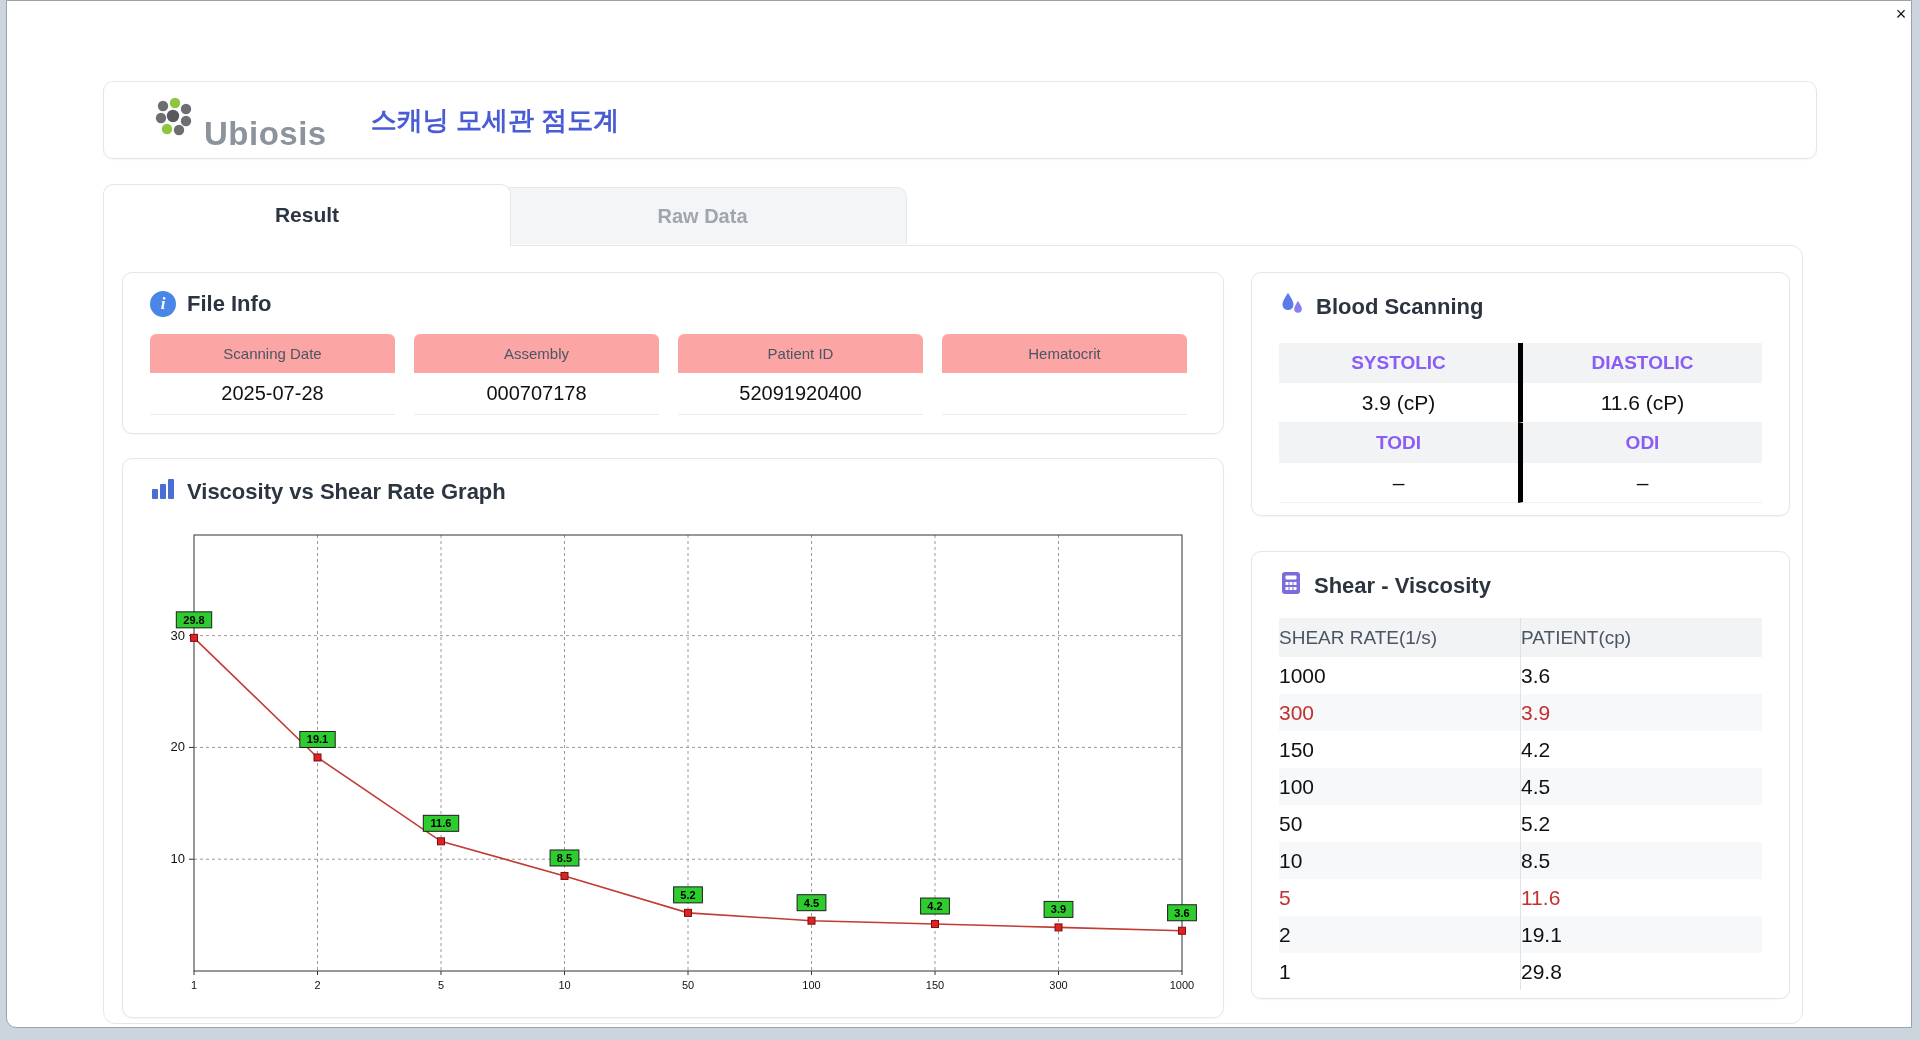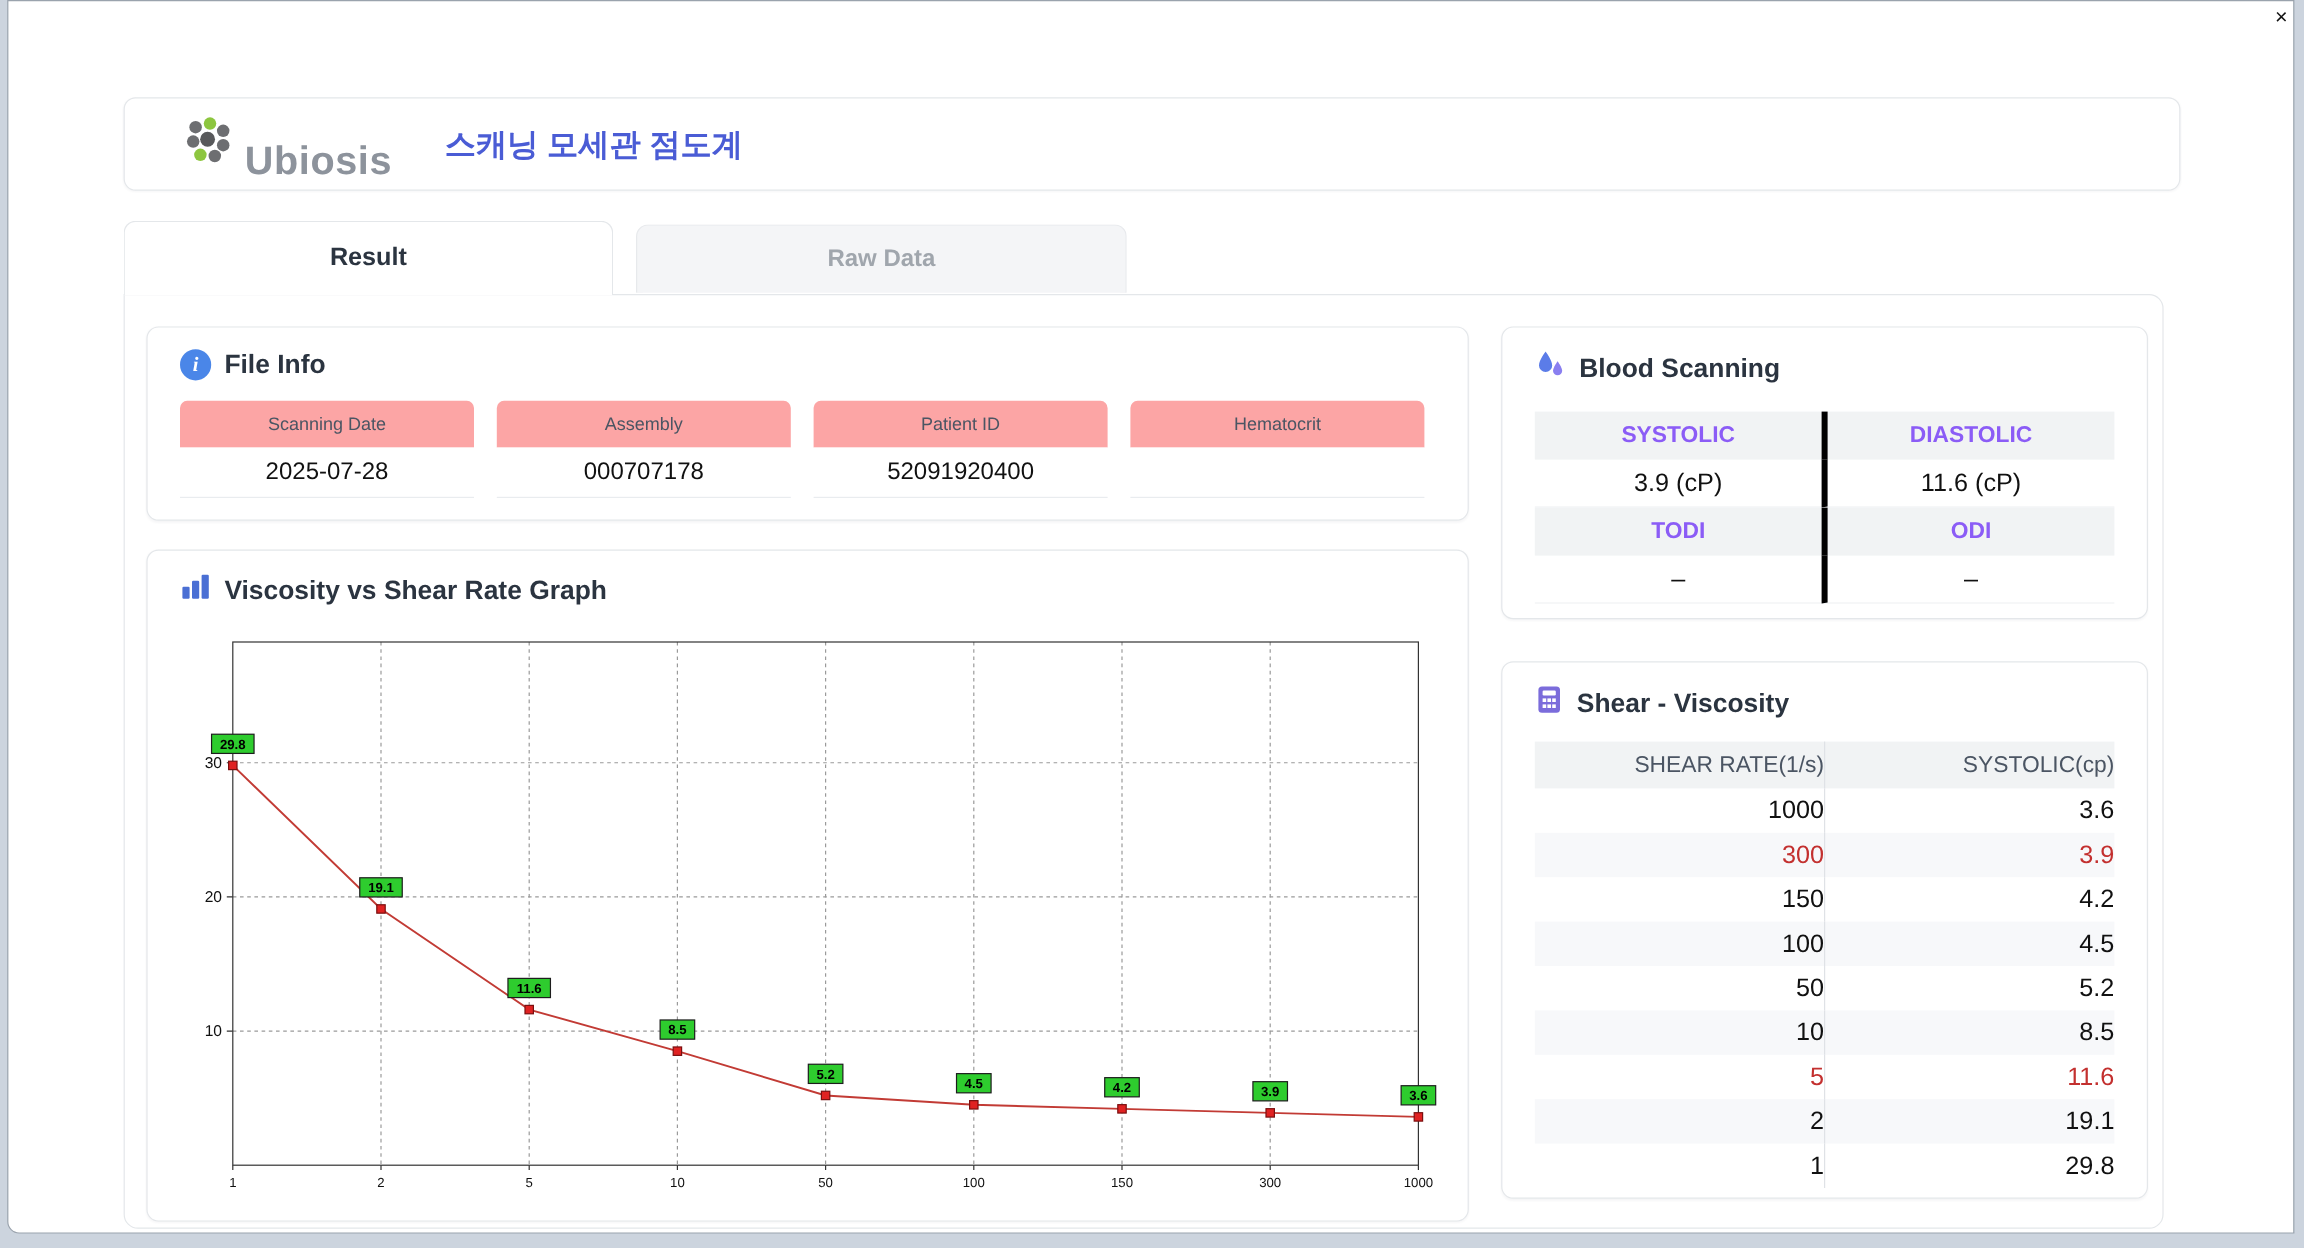--- a/index.html
+++ b/index.html
@@ -32,21 +32,21 @@
   .tab{
     position:absolute;box-sizing:border-box;text-align:center;
     border-top-left-radius:10px;border-top-right-radius:10px;cursor:pointer;
   }
   .tab-result{
     left:103px;top:184px;width:408px;height:62px;line-height:60px;
     background:#fff;border:1px solid #e4e7ea;border-bottom:none;z-index:3;
     font-size:21px;font-weight:bold;color:#2b3440;
   }
   .tab-raw{
-    left:530px;top:187px;width:409px;height:57px;line-height:56px;
+    left:498px;top:187px;width:409px;height:57px;line-height:56px;
     background:#f4f5f7;border:1px solid #e7e9ec;border-bottom:none;z-index:2;
     font-size:20px;font-weight:bold;color:#a0a6ad;
   }
   .content-panel{
     position:absolute;left:103px;top:245px;width:1700px;height:779px;
     background:#fff;border:1px solid #e4e7ea;box-sizing:border-box;
     border-radius:0 12px 12px 12px;z-index:1;
   }
   .card-title{display:flex;align-items:center;gap:11px;font-size:22px;font-weight:bold;color:#2b3440;}
   
@@ -71,21 +71,21 @@
   .bv-cell{
     flex:1;text-align:center;box-sizing:border-box;
   }
   .bv-cell + .bv-cell{border-left:5px solid #000000;}
   .bv-row.head .bv-cell{height:40px;line-height:40px;background:#f1f3f4;font-size:19px;color:#8b5cf6;font-weight:bold;}
   .bv-row.vals .bv-cell{height:40px;line-height:40px;font-size:21px;color:#111;border-bottom:1px solid #f0f2f4;}
   .shear-card{left:1251px;top:551px;width:539px;height:448px;padding:18px 27px 4px 27px;}
   .sv-table{margin-top:16px;}
   .s-head{display:flex;background:#f1f3f4;}
   .s-head .s-cell{height:39px;line-height:39px;font-size:19px;color:#4b5563;}
-  .s-cell{flex:1;text-align:right;box-sizing:border-box;}
+  .s-cell{flex:1;text-align:left;box-sizing:border-box;}
   .s-cell + .s-cell{border-left:1px solid #dfe2e6;}
   #shear-rows .s-row{display:flex;}
   #shear-rows .s-row:nth-child(even){background:#f7f8fa;}
   #shear-rows .s-cell{height:37px;line-height:37px;font-size:21px;color:#111;}
   #shear-rows .s-row.red .s-cell{color:#c3302f;}
   
   .info-icon{
     width:26px;height:26px;border-radius:50%;background:#4a86e8;color:#fff;
     display:flex;align-items:center;justify-content:center;
     font-family:"Liberation Serif",serif;font-style:italic;font-weight:bold;font-size:17px;
@@ -270,21 +270,21 @@
         <rect x="6.5" y="17" width="3" height="3" fill="#ffffff"></rect>
         <rect x="10.5" y="17" width="3" height="3" fill="#ffffff"></rect>
         <rect x="14.5" y="17" width="3" height="3" fill="#ffffff"></rect>
       </svg>
     </span>
     <span>Shear - Viscosity</span>
   </div>
   <div class="sv-table">
     <div class="s-head">
       <div class="s-cell">SHEAR RATE(1/s)</div>
-      <div class="s-cell">SYSTOLIC(cp)</div>
+      <div class="s-cell">PATIENT(cp)</div>
     </div>
     <div id="shear-rows">
   <div class="s-row">
     <div class="s-cell rate">1000</div>
     <div class="s-cell val">3.6</div>
   </div>
 
   <div class="s-row red">
     <div class="s-cell rate">300</div>
     <div class="s-cell val">3.9</div>

